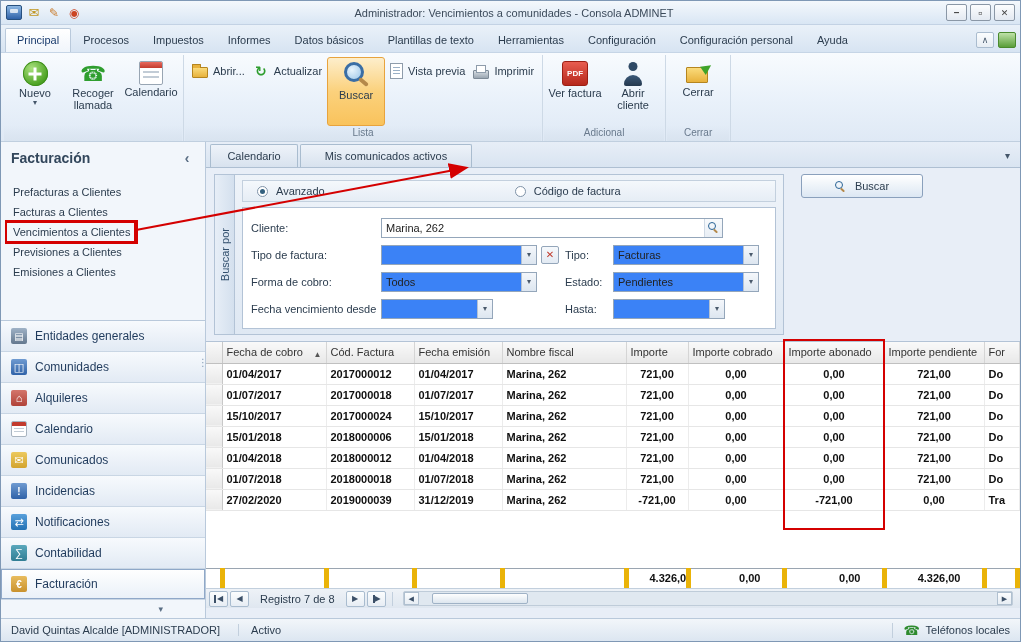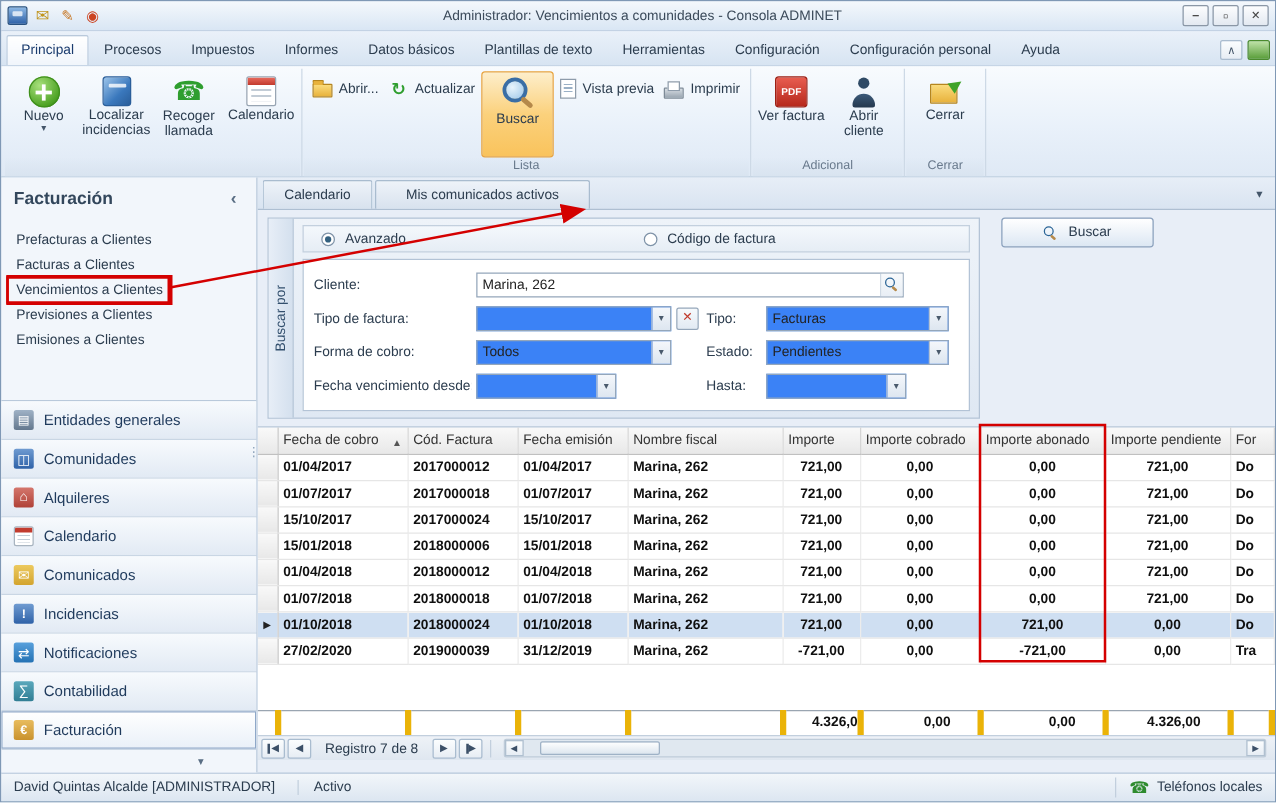--- a/index.html
+++ b/index.html
@@ -236,25 +236,20 @@
 
   <div class="ribbon">
     <div class="rgroup">
       <div class="rgroup-body">
         <div class="bigbtn">
           <span class="ic-new"></span>
           <span class="blabel">Nuevo</span>
           <span class="caret-sm"></span>
         </div>
         <div class="bigbtn">
-          <span class="ic-box"></span>
-          <span class="blabel">Localizar
-incidencias</span>
-        </div>
-        <div class="bigbtn">
           <span class="ic-phone-g"></span>
           <span class="blabel">Recoger
 llamada</span>
         </div>
         <div class="bigbtn">
           <span class="ic-cal"></span>
           <span class="blabel">Calendario</span>
         </div>
       </div>
       <div class="rgroup-label"></div>
@@ -549,32 +544,20 @@
                   <td>01/07/2018</td>
                   <td>2018000018</td>
                   <td>01/07/2018</td>
                   <td>Marina, 262</td>
                   <td class="num">721,00</td>
                   <td class="num">0,00</td>
                   <td class="num">0,00</td>
                   <td class="num">721,00</td>
                   <td>Do</td>
                 </tr>
-                <tr class="selected">
-                  <td class="ind on"></td>
-                  <td>01/10/2018</td>
-                  <td>2018000024</td>
-                  <td>01/10/2018</td>
-                  <td>Marina, 262</td>
-                  <td class="num">721,00</td>
-                  <td class="num">0,00</td>
-                  <td class="num">721,00</td>
-                  <td class="num">0,00</td>
-                  <td>Do</td>
-                </tr>
                 <tr>
                   <td class="ind"></td>
                   <td>27/02/2020</td>
                   <td>2019000039</td>
                   <td>31/12/2019</td>
                   <td>Marina, 262</td>
                   <td class="num">-721,00</td>
                   <td class="num">0,00</td>
                   <td class="num">-721,00</td>
                   <td class="num">0,00</td>

